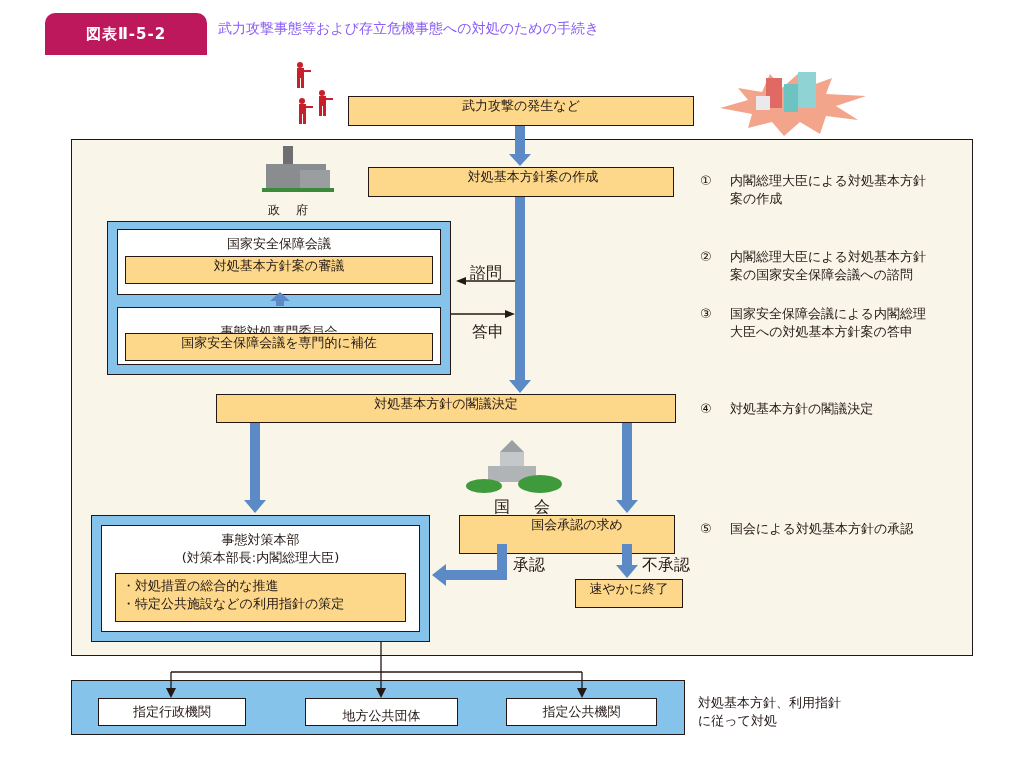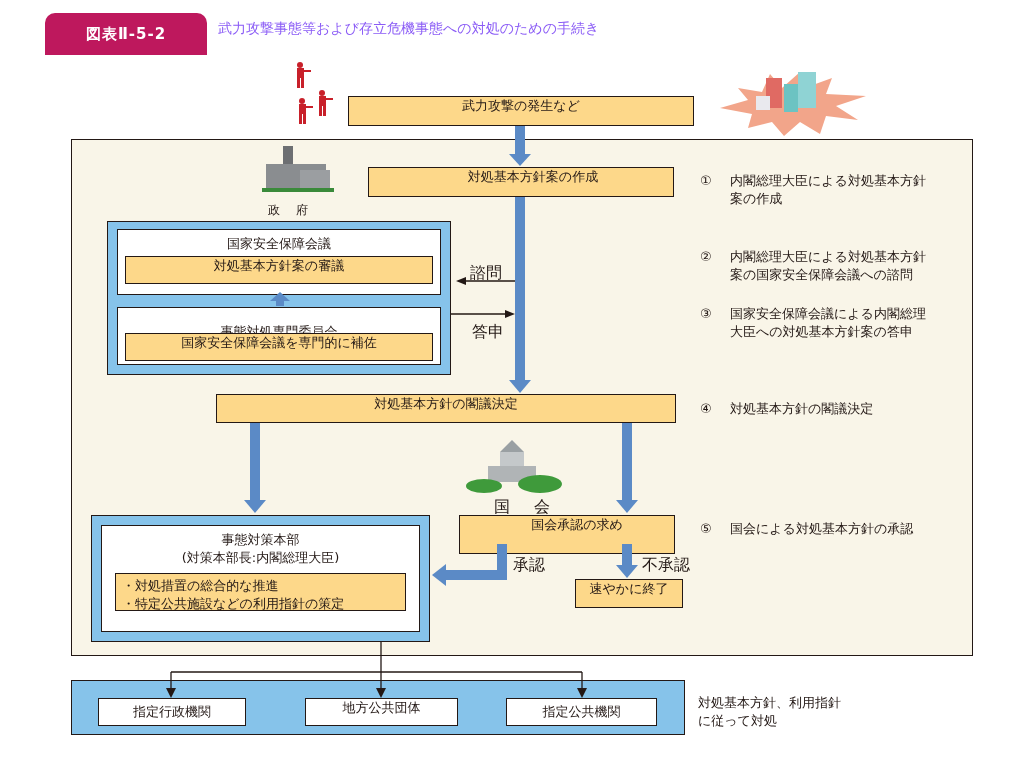--- a/index.html
+++ b/index.html
@@ -115,30 +115,30 @@
 
 <div class="abs obox" style="left:575px;top:579px;width:108px;height:29px;">
     <span>速やかに終了</span>
   </div>
 
 <div class="abs bframe" style="left:91px;top:515px;width:339px;height:127px;"></div>
 <div class="abs wbox" style="left:101px;top:525px;width:319px;height:107px;">
   <div class="txt" style="text-align:center;margin-top:5px;">事態対策本部</div>
   <div class="txt" style="text-align:center;">(対策本部長:内閣総理大臣)</div>
 </div>
-<div class="abs" style="left:115px;top:573px;width:291px;height:38px;background:#fdd88a;border:1.5px solid #231815;padding:3px 6px;">
+<div class="abs" style="left:115px;top:573px;width:291px;height:49px;background:#fdd88a;border:1.5px solid #231815;padding:3px 6px;">
   <div class="txt">・対処措置の総合的な推進</div>
   <div class="txt">・特定公共施設などの利用指針の策定</div>
 </div>
 
 <div class="abs bframe" style="left:71px;top:680px;width:614px;height:55px;"></div>
 <div class="abs wbox" style="left:98px;top:698px;width:148px;height:28px;display:flex;align-items:center;justify-content:center;font-size:13px;">
     <span>指定行政機関</span>
   </div>
-<div class="abs wbox" style="left:305px;top:698px;width:153px;height:28px;display:flex;align-items:flex-start;justify-content:center;font-size:13px;">
+<div class="abs wbox" style="left:305px;top:698px;width:153px;height:28px;display:flex;align-items:flex-end;justify-content:center;font-size:13px;">
     <span>地方公共団体</span>
   </div>
 <div class="abs wbox" style="left:506px;top:698px;width:151px;height:28px;display:flex;align-items:center;justify-content:center;font-size:13px;">
     <span>指定公共機関</span>
   </div>
 
 <div class="abs txt" style="left:698px;top:694px;">
   <div>対処基本方針、利用指針</div>
   <div>に従って対処</div>
 </div>

